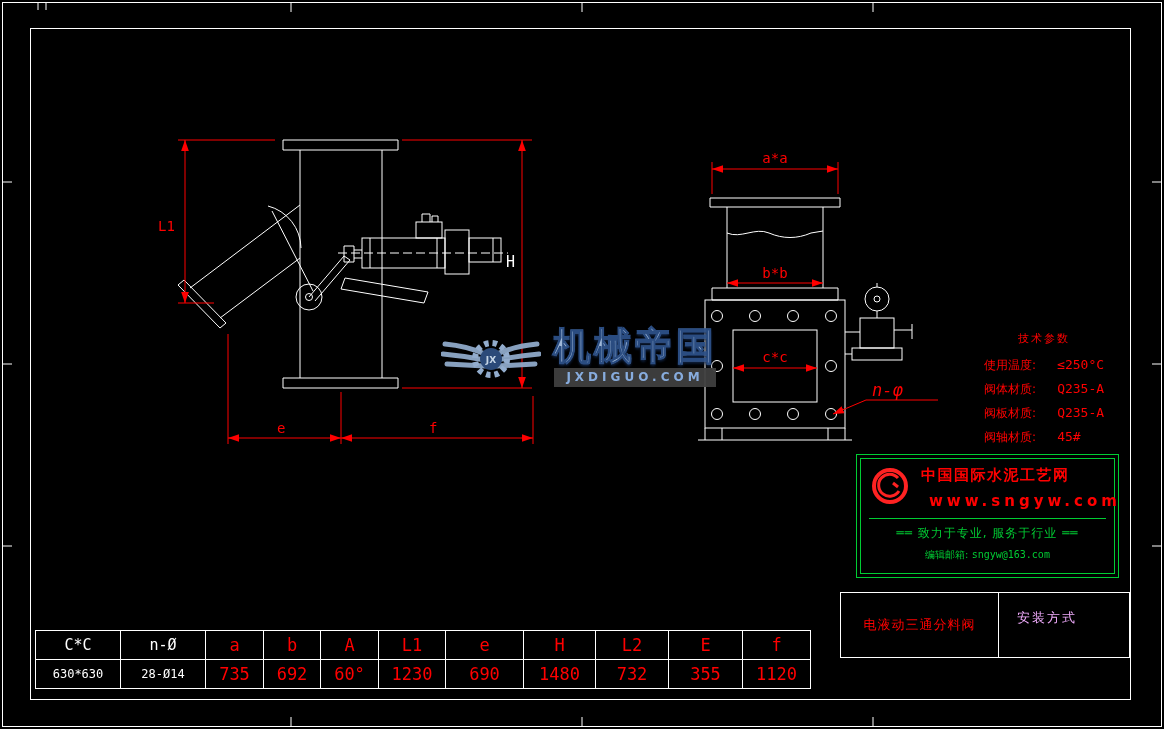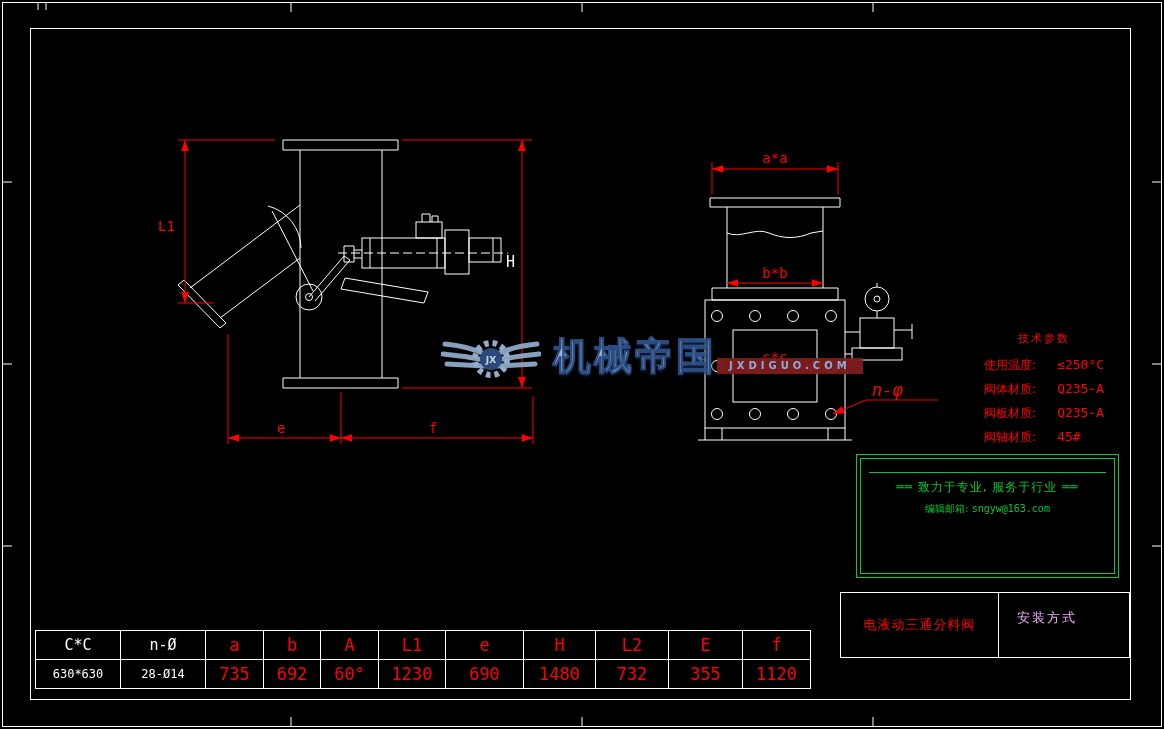--- a/index.html
+++ b/index.html
@@ -15,30 +15,30 @@
   .t-red { fill:#ff0000; font-family:"DejaVu Sans Mono", monospace; font-size:14px; }
   .t-red-lg { font-size:17px; font-style:italic; }
   .t-white { fill:#ffffff; font-family:"DejaVu Sans Mono", monospace; font-size:15px; }
   .mid { text-anchor:middle; }
 
   
   .watermark {
     position:absolute; left:441px; top:326px; display:flex; align-items:center; gap:12px;
     opacity:0.95;
   }
-  .wm-text { display:flex; flex-direction:row; align-items:center; }
+  .wm-text { display:flex; flex-direction:column; align-items:center; }
   .wm-brand {
     font-size:38px; font-weight:bold; letter-spacing:3px; line-height:1.05;
     color:#a9c2e4; -webkit-text-stroke:1px #2d5188;
     text-shadow:0 2px 3px #142a50;
     font-family:"DejaVu Sans", sans-serif;
   }
   .wm-domain {
-    background:#7f1d1d; color:#8fb6ea; font-size:10px; font-weight:bold;
-    letter-spacing:4px; padding:2px 12px 3px; margin-top:18px; text-align:center;
+    background:#404040; color:#8fb6ea; font-size:12px; font-weight:bold;
+    letter-spacing:4px; padding:2px 12px 3px; margin-top:2px; text-align:center;
     font-family:"DejaVu Sans", sans-serif;
   }
 
   
   .tech-params { position:absolute; left:984px; top:331px; color:#ff0000; width:140px; }
   .tp-title { font-size:11px; margin-left:34px; margin-bottom:8px; letter-spacing:2px; }
   .tp-row { margin-bottom:4px; white-space:nowrap; }
   .tp-label { font-size:12px; }
   .tp-value { font-size:13px; font-family:"DejaVu Sans Mono", monospace; margin-left:16px; }
 
@@ -218,20 +218,33 @@
       <span class="tp-value">Q235-A</span>
     </div>
     <div class="tp-row">
       <span class="tp-label">阀轴材质:</span>
       <span class="tp-value">45#</span>
     </div>
   </div>
 
   <div class="vendor-box">
     <div class="vendor-inner">
+      <div class="vendor-top">
+        <span>
+          <svg width="42" height="42" viewBox="0 0 42 42">
+            <circle cx="21" cy="21" r="16" fill="none" stroke="#ff2222" stroke-width="4"></circle>
+            <path d="M29,13 A11,11 0 1 0 30,26" fill="none" stroke="#ff2222" stroke-width="3"></path>
+            <path d="M24,18 L29,22" stroke="#ff2222" stroke-width="3"></path>
+          </svg>
+        </span>
+        <div class="vendor-texts">
+          <div class="site-name">中国国际水泥工艺网</div>
+          <div class="site-url">www.sngyw.com</div>
+        </div>
+      </div>
       <hr class="vendor-divider">
       <div class="slogan">══ 致力于专业, 服务于行业 ══</div>
       <div class="contact">
         <span class="contact-label">编辑邮箱:</span>
         <span class="contact-email">sngyw@163.com</span>
       </div>
     </div>
   </div>
 
   <div class="title-block">

